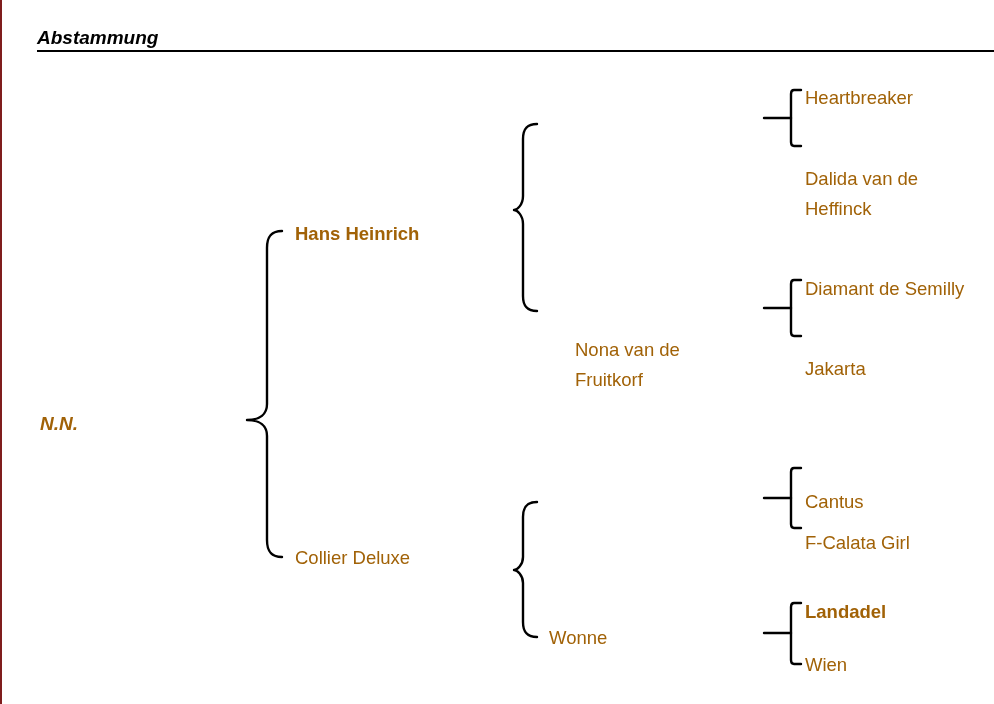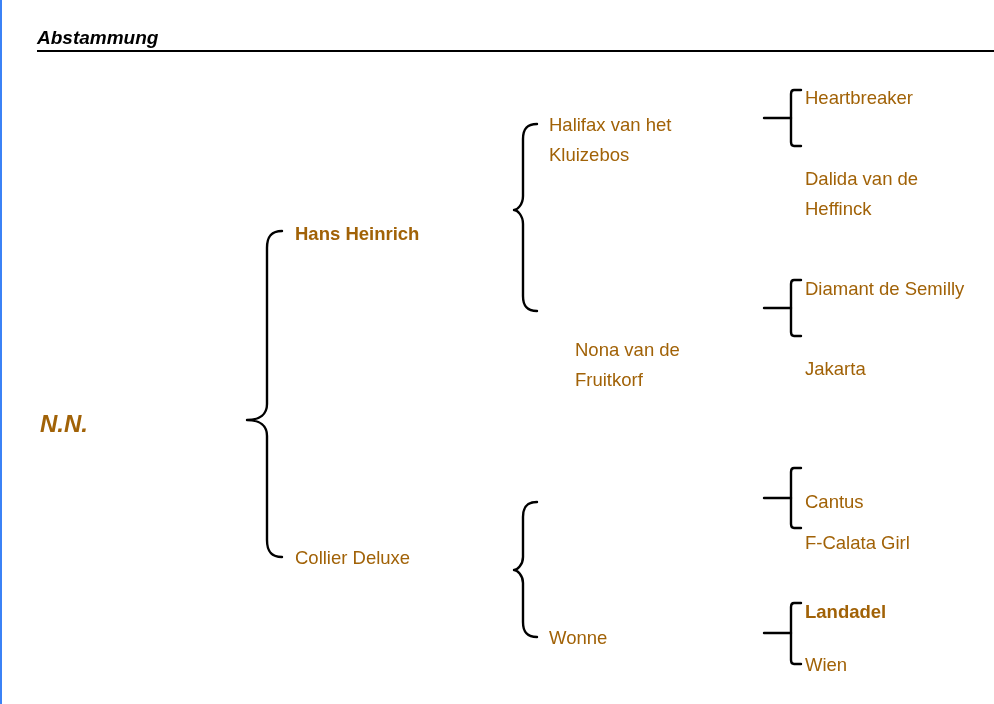--- a/index.html
+++ b/index.html
@@ -10,21 +10,21 @@
   }
   body {
     font-family: "Liberation Sans", sans-serif;
   }
   #page {
     position: relative;
     width: 994px;
     height: 704px;
     background: #ffffff;
     overflow: hidden;
-    border-left: 2px solid #3b82f6;
+    border-left: 2px solid #7f1d1d;
     box-sizing: border-box;
   }
 
   
   #header {
     position: absolute;
     left: 0;
     top: 0;
     width: 994px;
     height: 56px;
@@ -73,21 +73,21 @@
     font-size: 18.5px;
     line-height: 30px;
     color: #a16207;
     white-space: pre-line;
   }
   .node.bold { font-weight: bold; }
   .node.italic-bold {
     font-weight: bold;
     font-style: italic;
   }
-  .gen1 { font-size: 24px; }
+  .gen1 { font-size: 19px; }
 </style>
 </head>
 <body>
 
 <div id="page">
 
   <div id="header">
     <div id="header-title">Abstammung</div>
     <div id="header-rule"></div>
   </div>
@@ -141,22 +141,20 @@
                L 789 660 C 789 663, 790 664, 792 664 L 799 664"></path>
       <line x1="762" y1="633" x2="789" y2="633"></line>
     </g>
   </svg>
 
   <div class="node gen1 italic-bold" style="left:38px; top:409px;">N.N.</div>
 
   <div class="node" style="left:293px; top:543px;">Collier Deluxe</div>
   <div class="node bold" style="left:293px; top:219px;">Hans Heinrich</div>
 
-  <div class="node" style="left:547px; top:110px;">Halifax van het
-Kluizebos</div>
   <div class="node" style="left:573px; top:299px;margin-top:36px;">Nona van de
 Fruitkorf</div>
   <div class="node" style="left:547px; top:623px;">Wonne</div>
 
   <div class="node" style="left:803px; top:83px;">Heartbreaker</div>
   <div class="node" style="left:803px; top:164px;">Dalida van de
 Heffinck</div>
   <div class="node" style="left:803px; top:274px;">Diamant de Semilly</div>
   <div class="node" style="left:803px; top:354px;">Jakarta</div>
   <div class="node" style="left:803px; top:462px;margin-top:25px;">Cantus</div>

